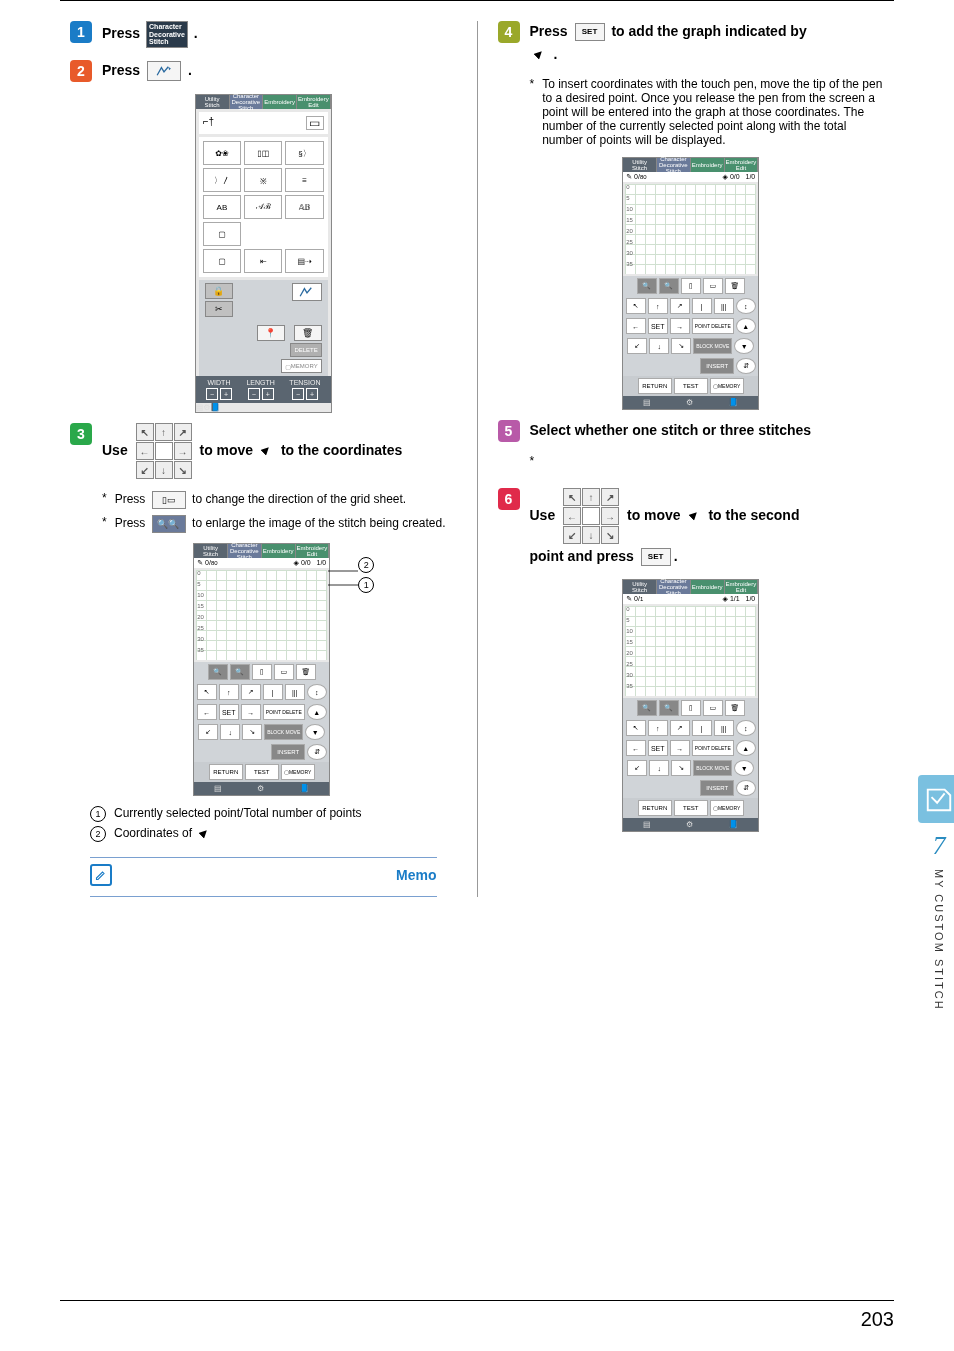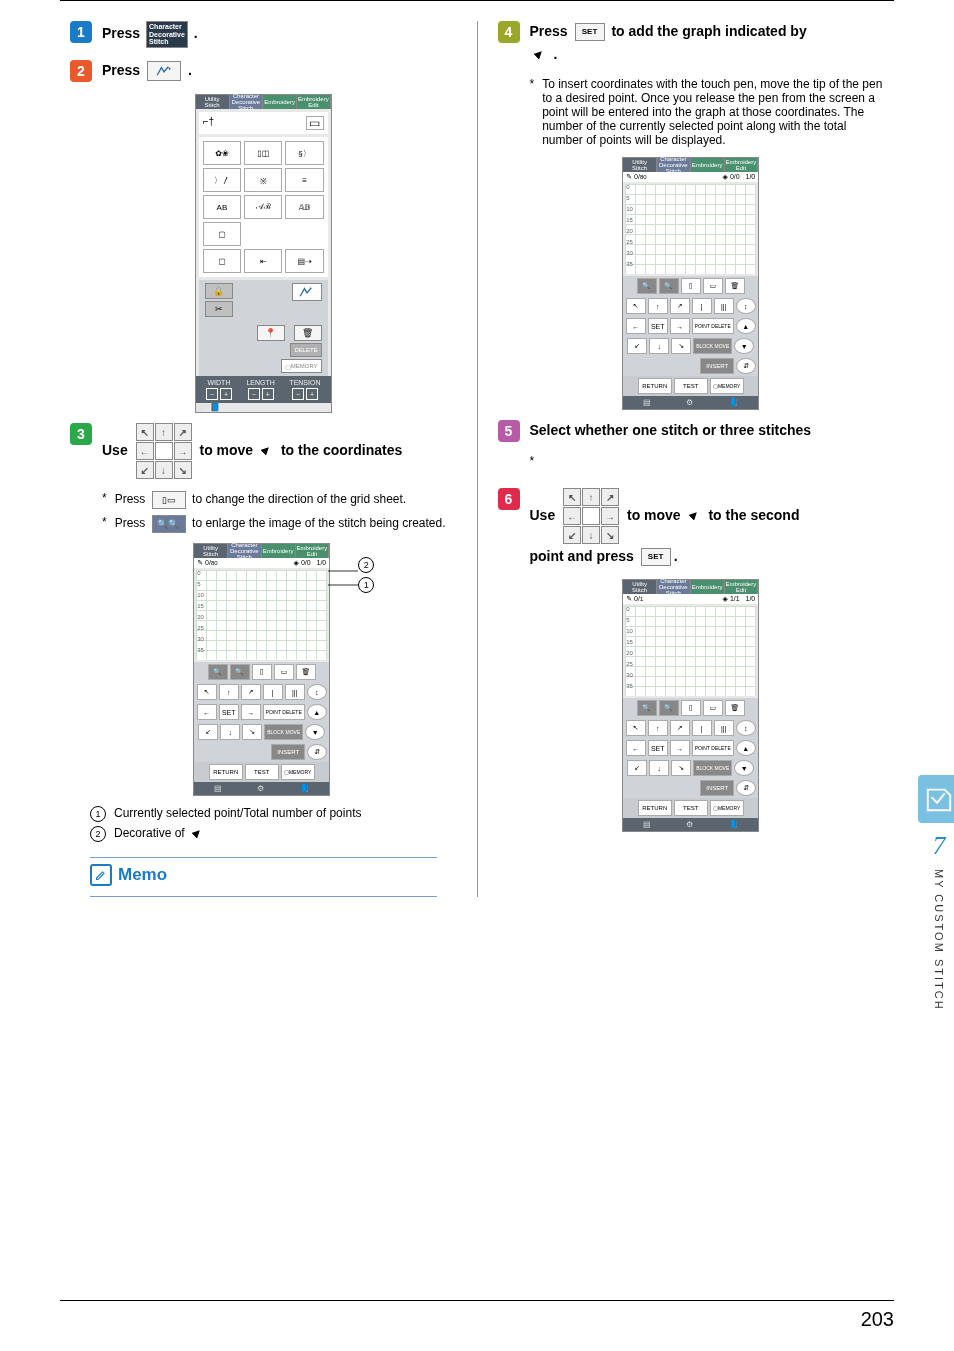--- a/index.html
+++ b/index.html
@@ -199,22 +199,22 @@
     width:10px;height:10px;border:1px solid #fff;display:flex;
     align-items:center;justify-content:center;
   }
   .memo {
     margin: 15px 20px 0 20px;
     border-top:1px solid #7aa0d0;
     border-bottom:1px solid #7aa0d0;
     padding:6px 0;
   }
   .memo-head{
-    color:#1a7cc7; font-weight:bold; font-size:17px;
-    display:flex; align-items:center; gap:6px; margin-bottom:4px;
+    color:#1a7cc7; font-weight:bold; font-size:14px;
+    display:flex; align-items:center; gap:6px; margin-bottom:4px;justify-content:space-between;
   }
   .memo-icon{
     width:18px;height:18px;border:2px solid #1a7cc7;
     border-radius:3px;display:flex;align-items:center;justify-content:center;
   }
   .footnote-list{
     font-size:12px; margin:10px 20px;
   }
   .footnote-list .row{ display:flex; gap:8px; margin-bottom:4px;}
   .circ{ display:inline-flex; width:14px;height:14px;border:1px solid #000;
@@ -491,21 +491,21 @@
         <span class="circ callout-ptr" style="top:34px;left:205px">1</span>
       </div>
 
       <div class="footnote-list">
         <div class="row">
           <span class="circ">1</span>
           <span>Currently selected point/Total number of points</span>
         </div>
         <div class="row">
           <span class="circ">2</span>
-          <span><span>Decorative of</span> <span class="pen-icon"></span></span>
+          <span><span>Coordinates of</span> <span class="pen-icon"></span></span>
         </div>
       </div>
 
       <div class="memo">
         <div class="memo-head">
           <span class="memo-icon">
             <svg viewBox="0 0 16 16" width="12" height="12">
                 <path d="M2 12 L10 4 L12 6 L4 14 L2 14 Z" fill="none" stroke="#1a7cc7" stroke-width="1.5"></path>
               </svg>
           </span>

